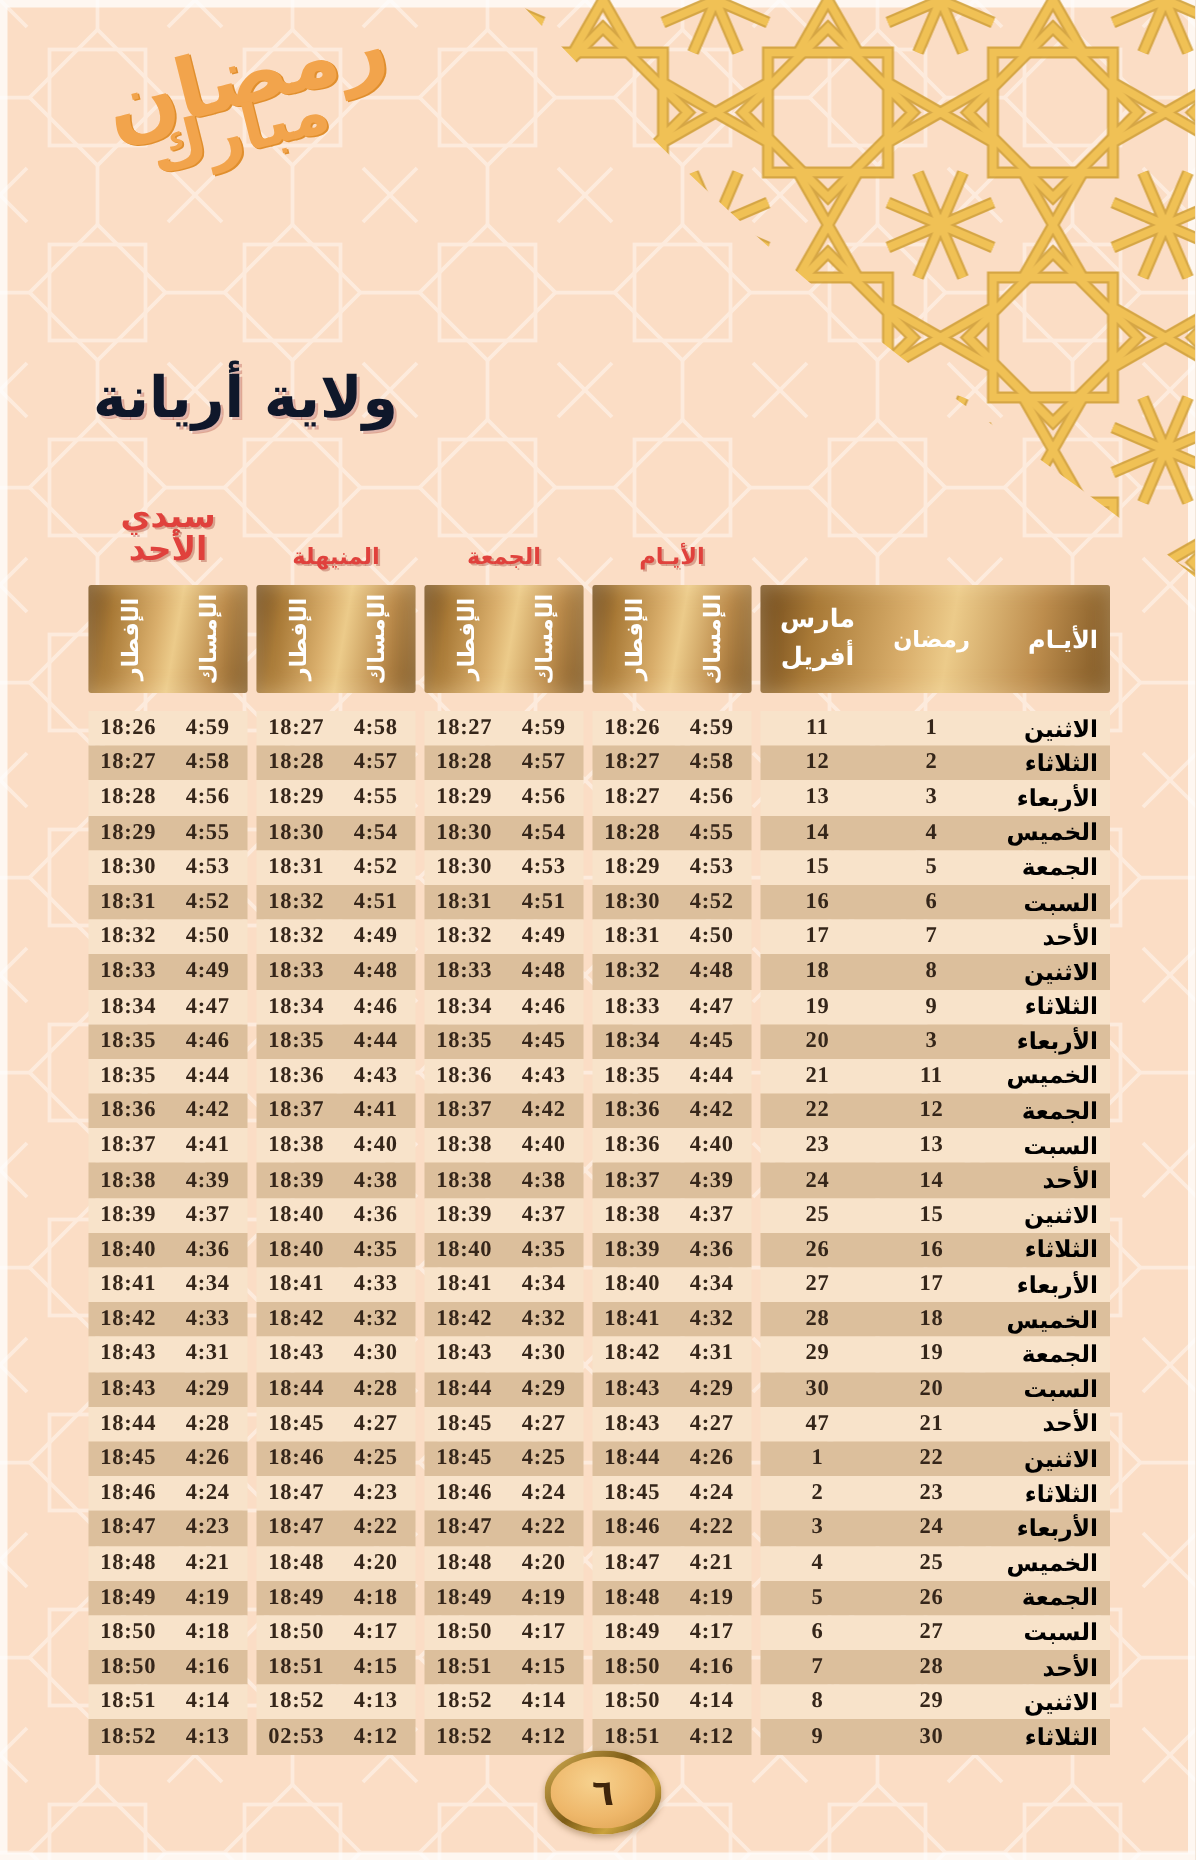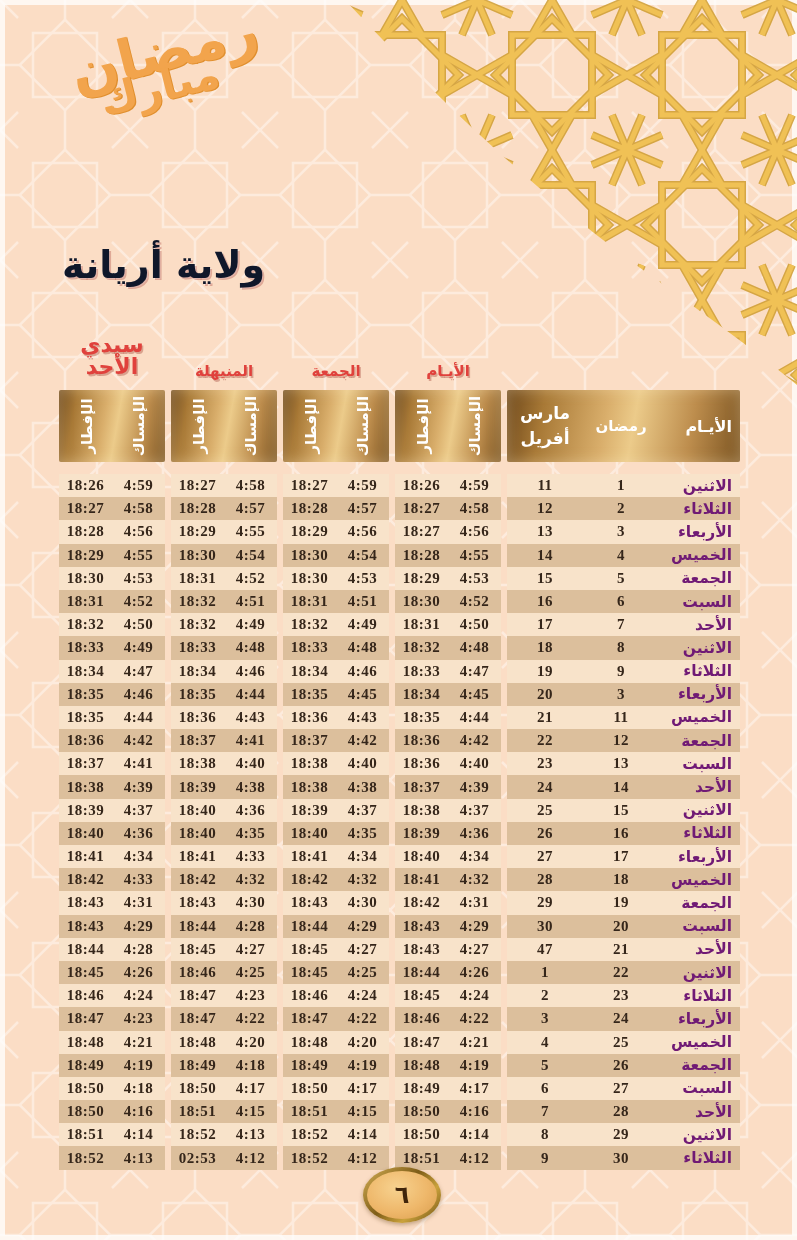--- a/index.html
+++ b/index.html
@@ -56,21 +56,21 @@
   .rows{position:absolute; left:59px; top:474px; z-index:3;}
   .trow{height:23.2px;}
   .trow .cell{height:100%; display:flex; align-items:center;}
   .trow.odd  .cell{background:#f8e3ca;}
   .trow.even .cell{background:#dcbf9c;}
   .cell.city .t{flex:1; text-align:center;}
   .t{font-family:"Liberation Serif", serif; font-weight:bold; font-size:15px; color:#35261a; letter-spacing:.5px;}
   .cell.month{display:grid !important; grid-template-columns:76px 76px 81px; align-items:center;}
   .cell.month .t{text-align:center;}
   .cell.month .day{
-    font-family:"DejaVu Sans", sans-serif; font-size:15.5px; color:#701a75;
+    font-family:"DejaVu Sans", sans-serif; font-size:15.5px; color:#000000;
     text-align:right; padding-right:8px; letter-spacing:0; direction:rtl;
   }
 
   .badge{
     position:absolute; left:363px; top:1167px; z-index:4;
     width:70px; height:48px; border-radius:50%;
     border:4px solid transparent;
     background:
       radial-gradient(ellipse at 42% 35%, #f7d28f 0%, #eeb76a 55%, #d99c4c 100%) padding-box,
       linear-gradient(135deg,#d8b257 0%,#7e5d17 45%,#caa23c 70%,#6b4d12 100%) border-box;

